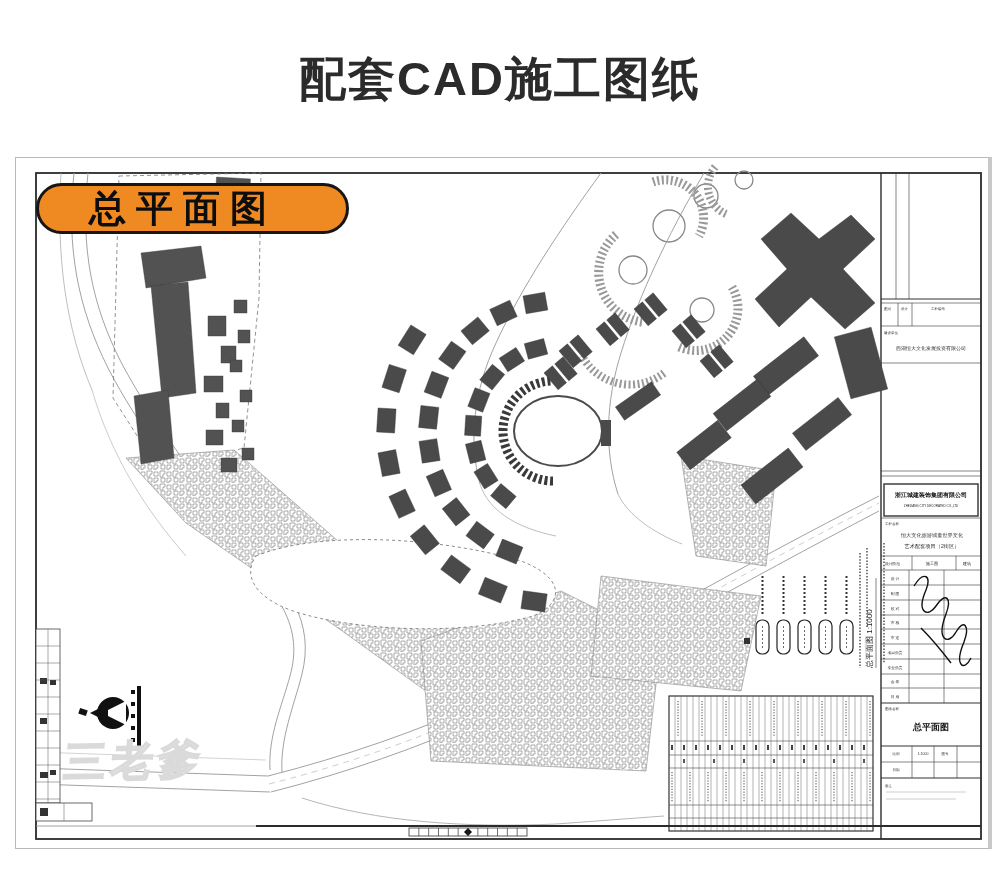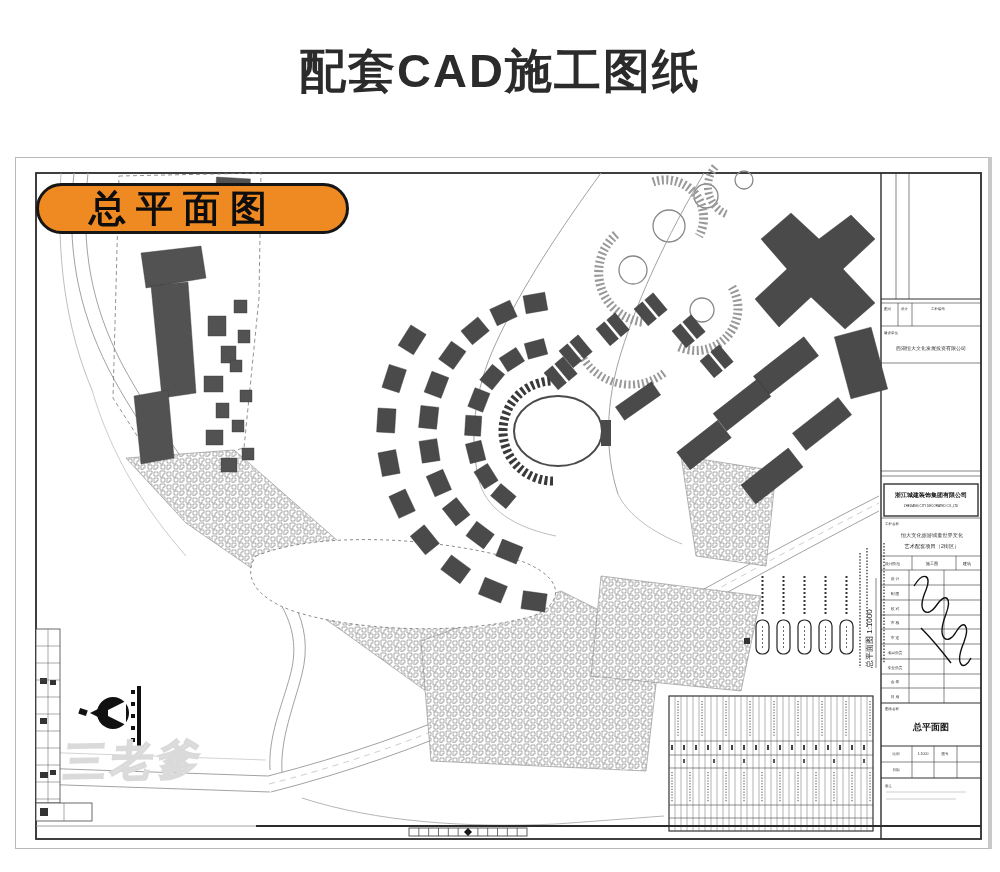--- a/index.html
+++ b/index.html
@@ -1,18 +1,18 @@
 <!DOCTYPE html>
 <html><head>
 <meta charset="utf-8">
 <style>
   html,body{margin:0;padding:0;background:#ffffff;}
   #stage{position:relative;width:1000px;height:872px;background:#ffffff;overflow:hidden;
          font-family:"Liberation Sans","DejaVu Sans",sans-serif;}
-  #main-title{position:absolute;left:0;top:40px;width:100%;text-align:center;
+  #main-title{position:absolute;left:0;top:48px;width:100%;text-align:center;
               font-size:47px;font-weight:600;color:#2b2b2b;letter-spacing:2px;margin:0;}
   #sheet{position:absolute;left:15px;top:157px;width:972px;height:690px;background:#fff;
          border:1px solid #b8b8b8;border-right:4px solid #c9c9c9;box-sizing:content-box;}
   #sheet svg{position:absolute;left:0;top:0;}
   #badge{position:absolute;left:36px;top:183px;width:313px;height:51px;background:#ef8a23;
          border:3px solid #161616;border-radius:27px;display:flex;align-items:center;
          padding-left:50px;box-sizing:border-box;z-index:6;}
   #badge span{font-size:37px;font-weight:700;color:#0d0d0d;letter-spacing:10px;line-height:1;}
   #watermark{position:absolute;left:64px;top:733px;z-index:5;font-size:42px;font-weight:700;
              letter-spacing:5px;color:#f1f1f1;-webkit-text-stroke:1.6px #dadada;

